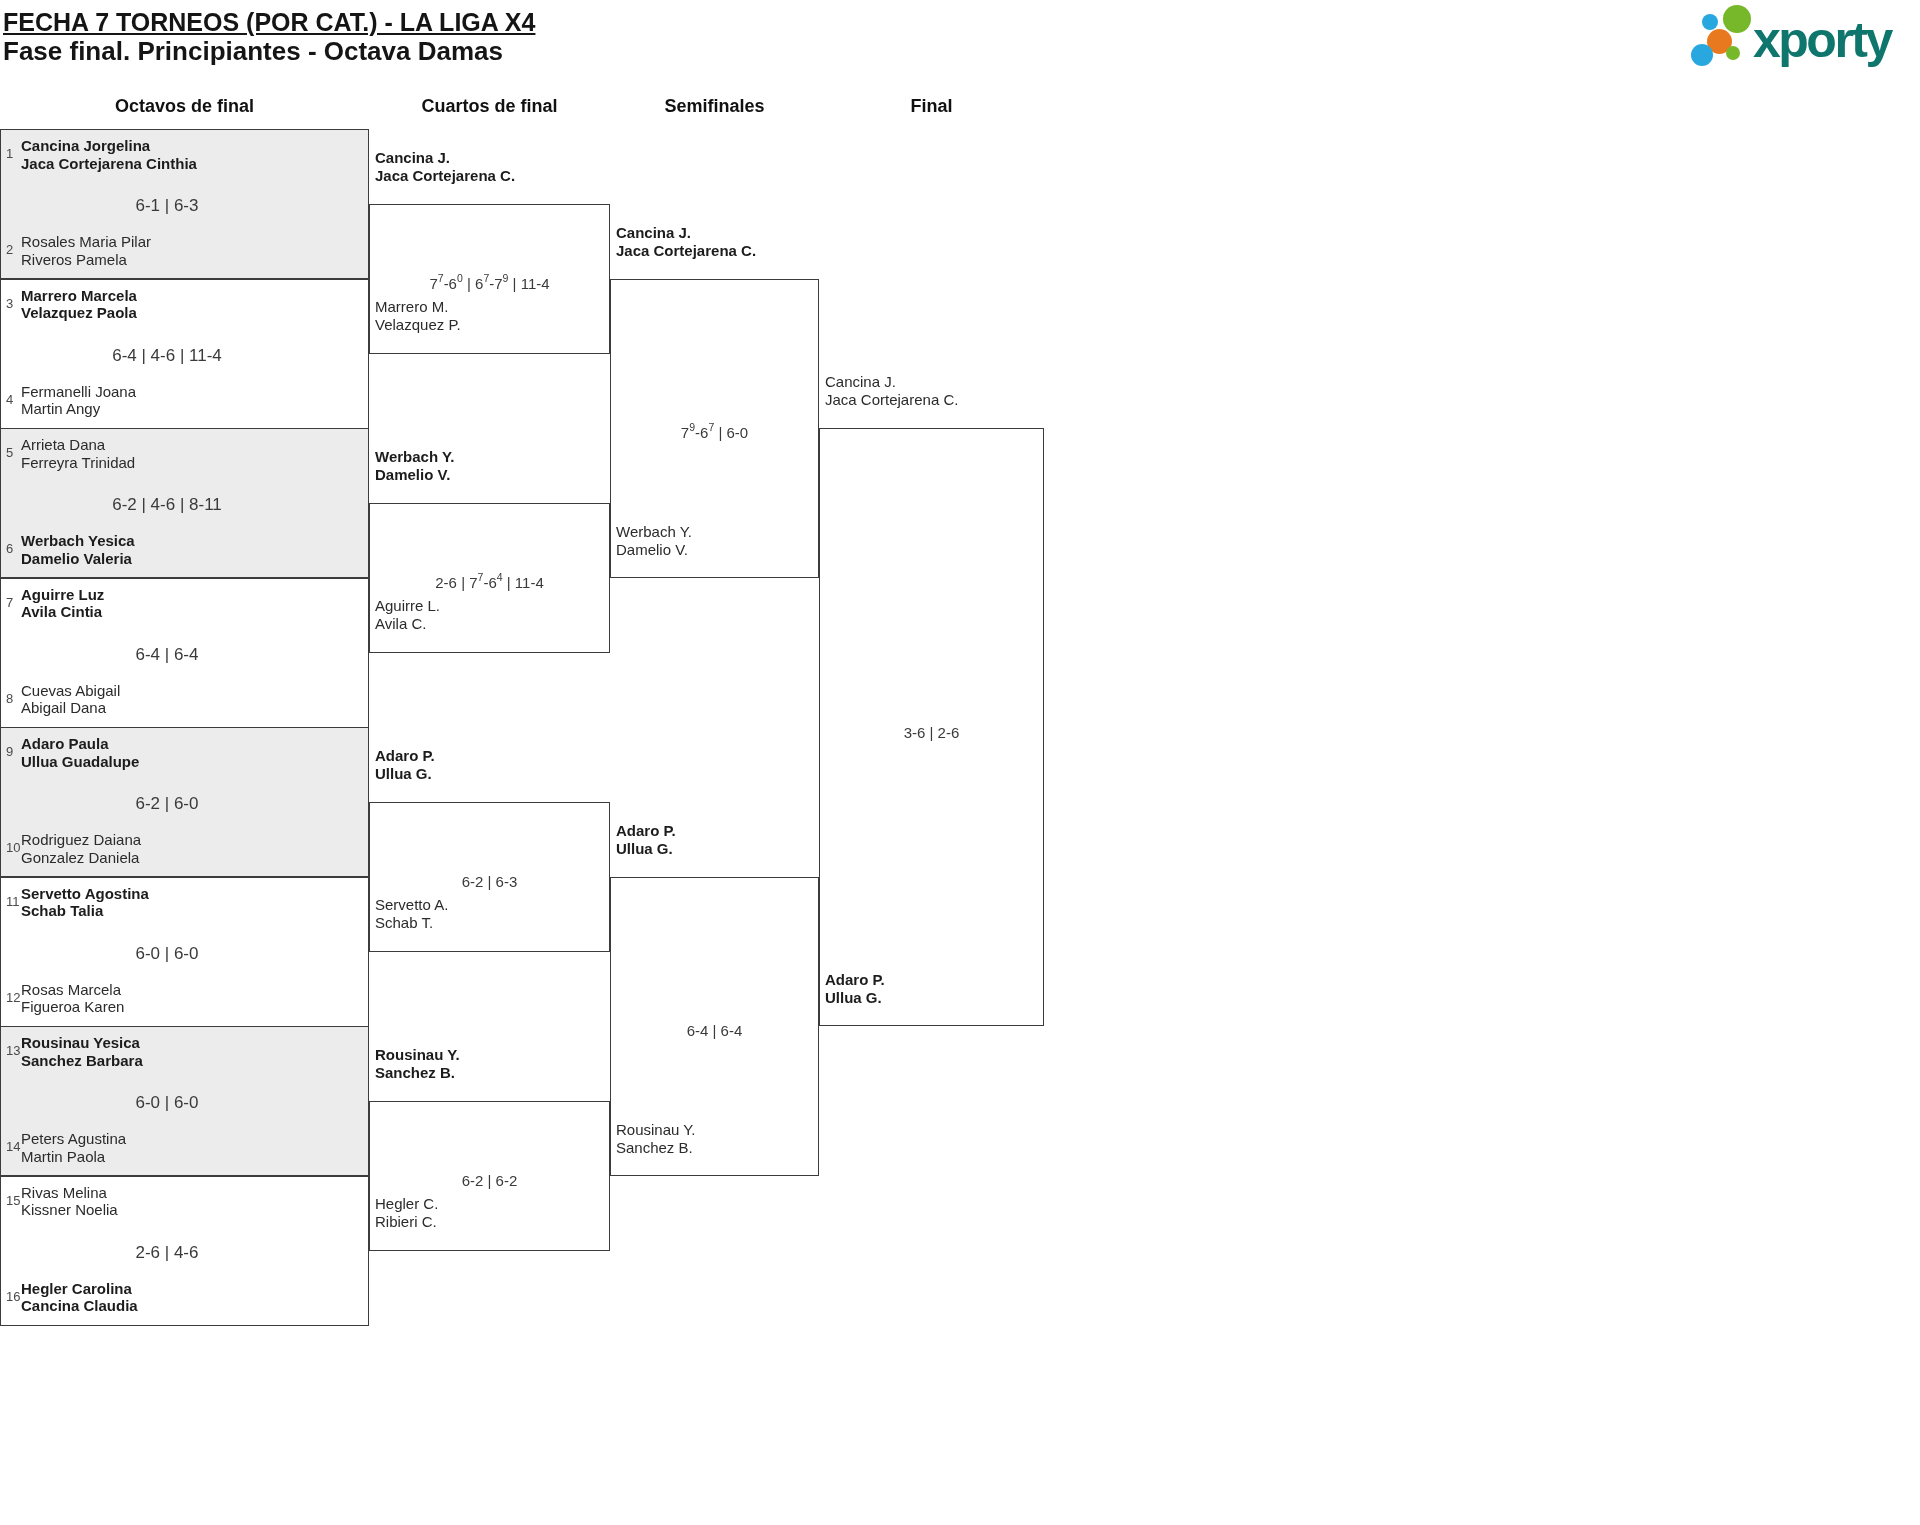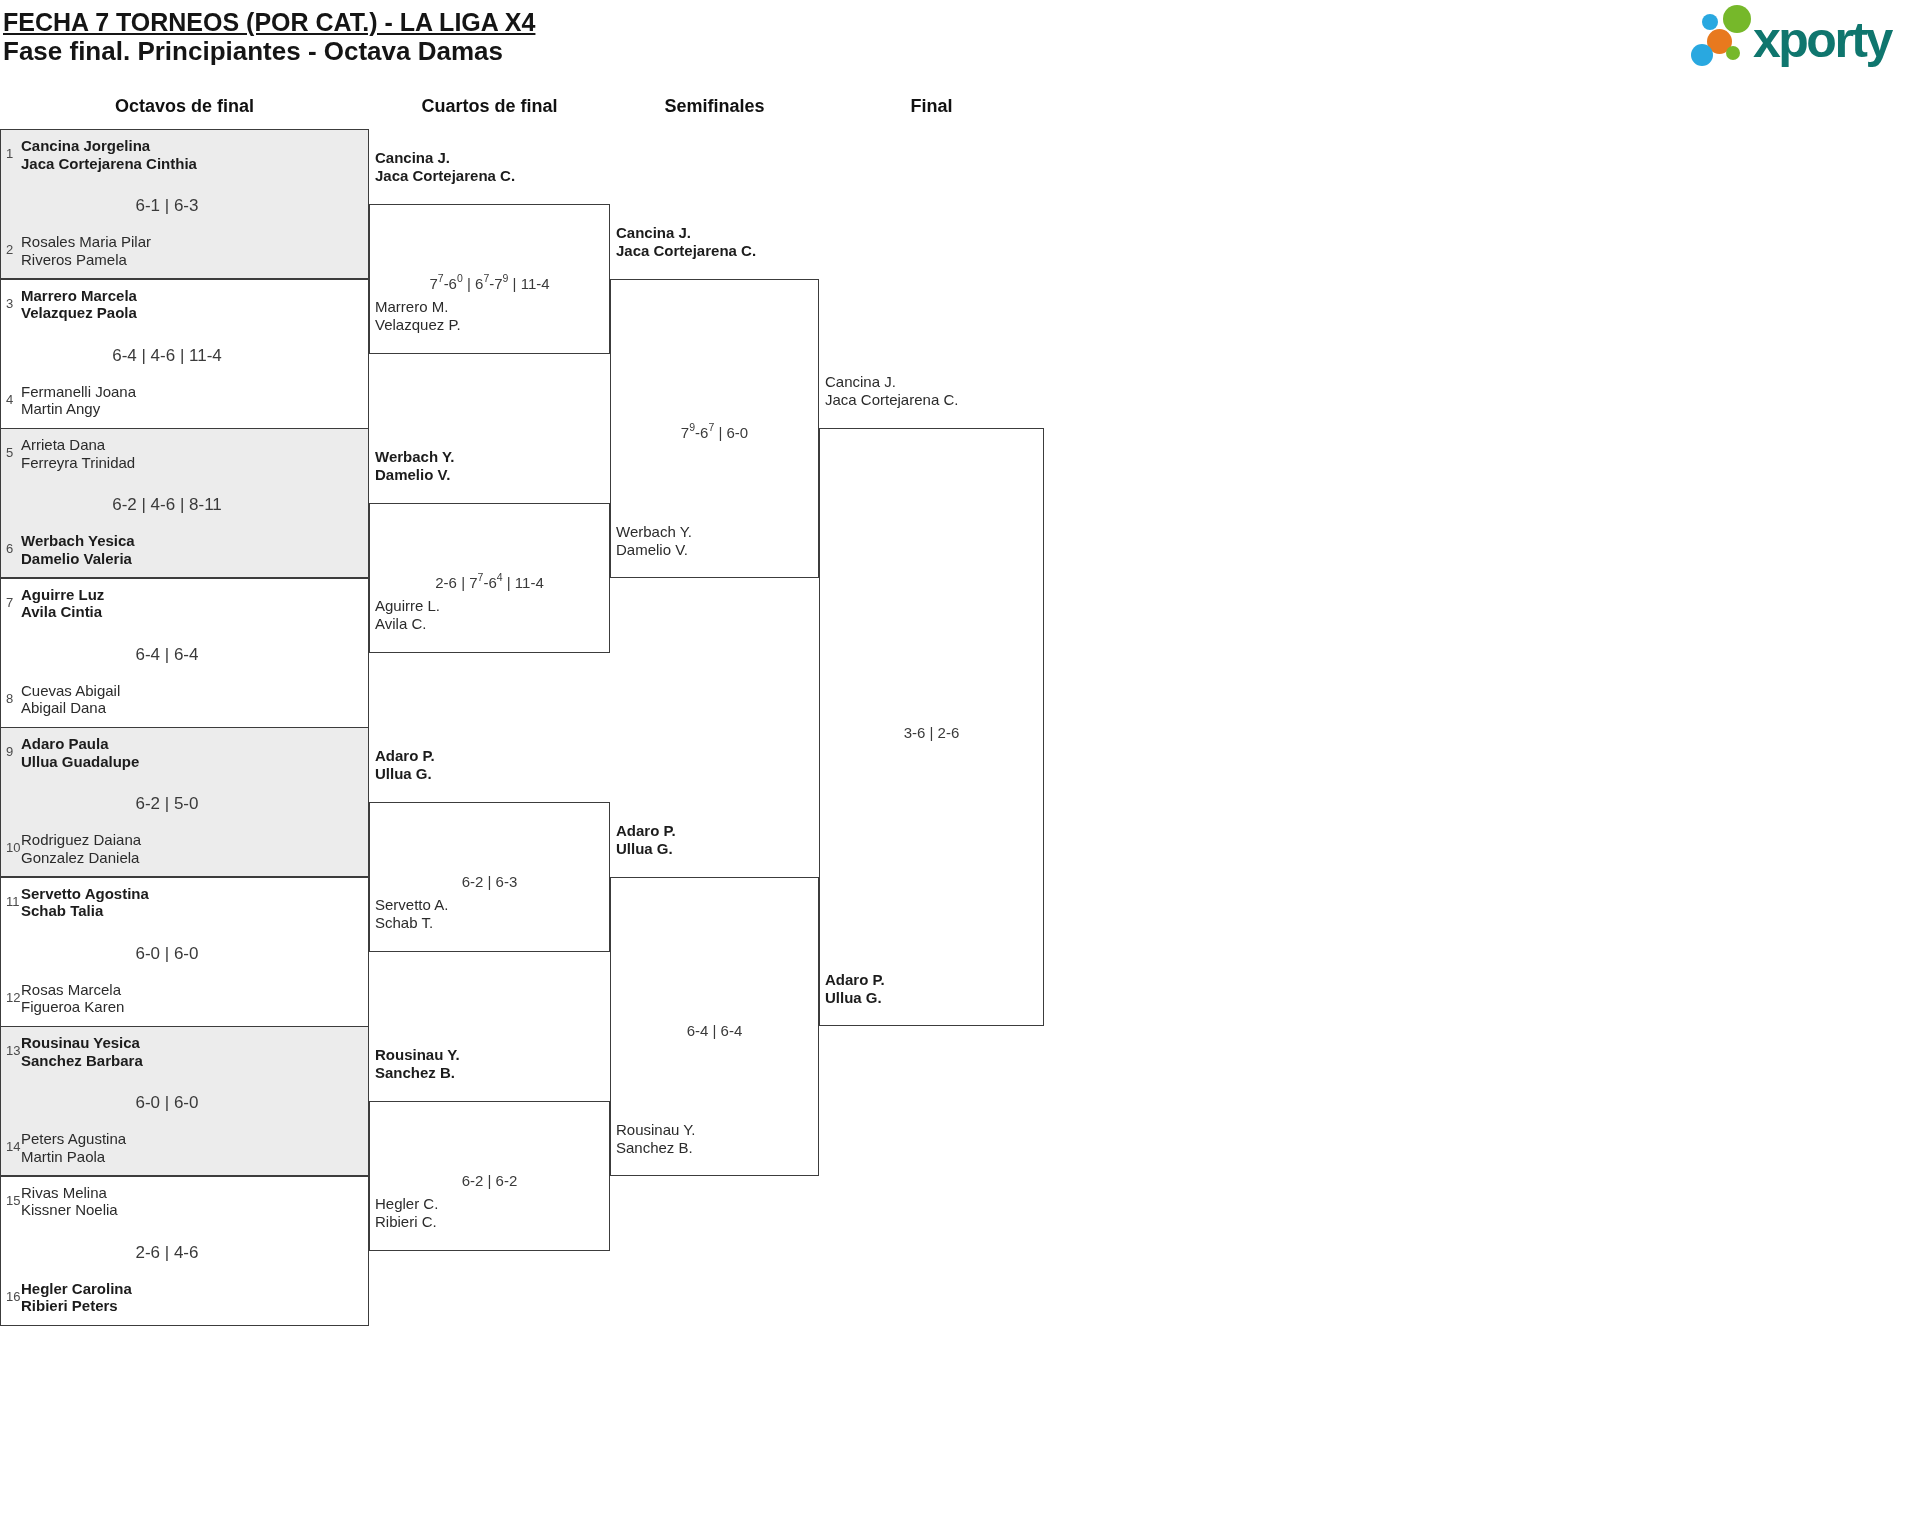--- a/index.html
+++ b/index.html
@@ -113,21 +113,21 @@
       <span>Abigail Dana</span>
     </div>
   </div>
 
   <div class="m bg-gray" style="top:727px;">
     <span class="seed s1">9</span>
     <div class="team t1 bold">
       <span>Adaro Paula</span>
       <span>Ullua Guadalupe</span>
     </div>
-    <div class="score sc">6-2 | 5-0</div>
+    <div class="score sc">6-2 | 6-0</div>
     <span class="seed s2">10</span>
     <div class="team t2">
       <span>Rodriguez Daiana</span>
       <span>Gonzalez Daniela</span>
     </div>
   </div>
 
   <div class="m" style="top:876.5px;">
     <span class="seed s1">11</span>
     <div class="team t1 bold">
@@ -159,21 +159,21 @@
   <div class="m" style="top:1175.5px;">
     <span class="seed s1">15</span>
     <div class="team t1">
       <span>Rivas Melina</span>
       <span>Kissner Noelia</span>
     </div>
     <div class="score sc">2-6 | 4-6</div>
     <span class="seed s2">16</span>
     <div class="team t2 bold">
       <span>Hegler Carolina</span>
-      <span>Ribieri Peters</span>
+      <span>Cancina Claudia</span>
     </div>
   </div>
 
   <div class="box" style="left:369px;top:204px;width:241px;height:150px;"></div>
   <div class="lbl bold" style="left:375px;top:149px;">
     <span>Cancina J.</span>
     <span>Jaca Cortejarena C.</span>
   </div>
   <div class="score-abs sc" style="left:369px;top:237px;width:241px;">7<sup>7</sup>-6<sup>0</sup> | 6<sup>7</sup>-7<sup>9</sup> | 11-4</div>
   <div class="lbl" style="left:375px;top:298px;">

